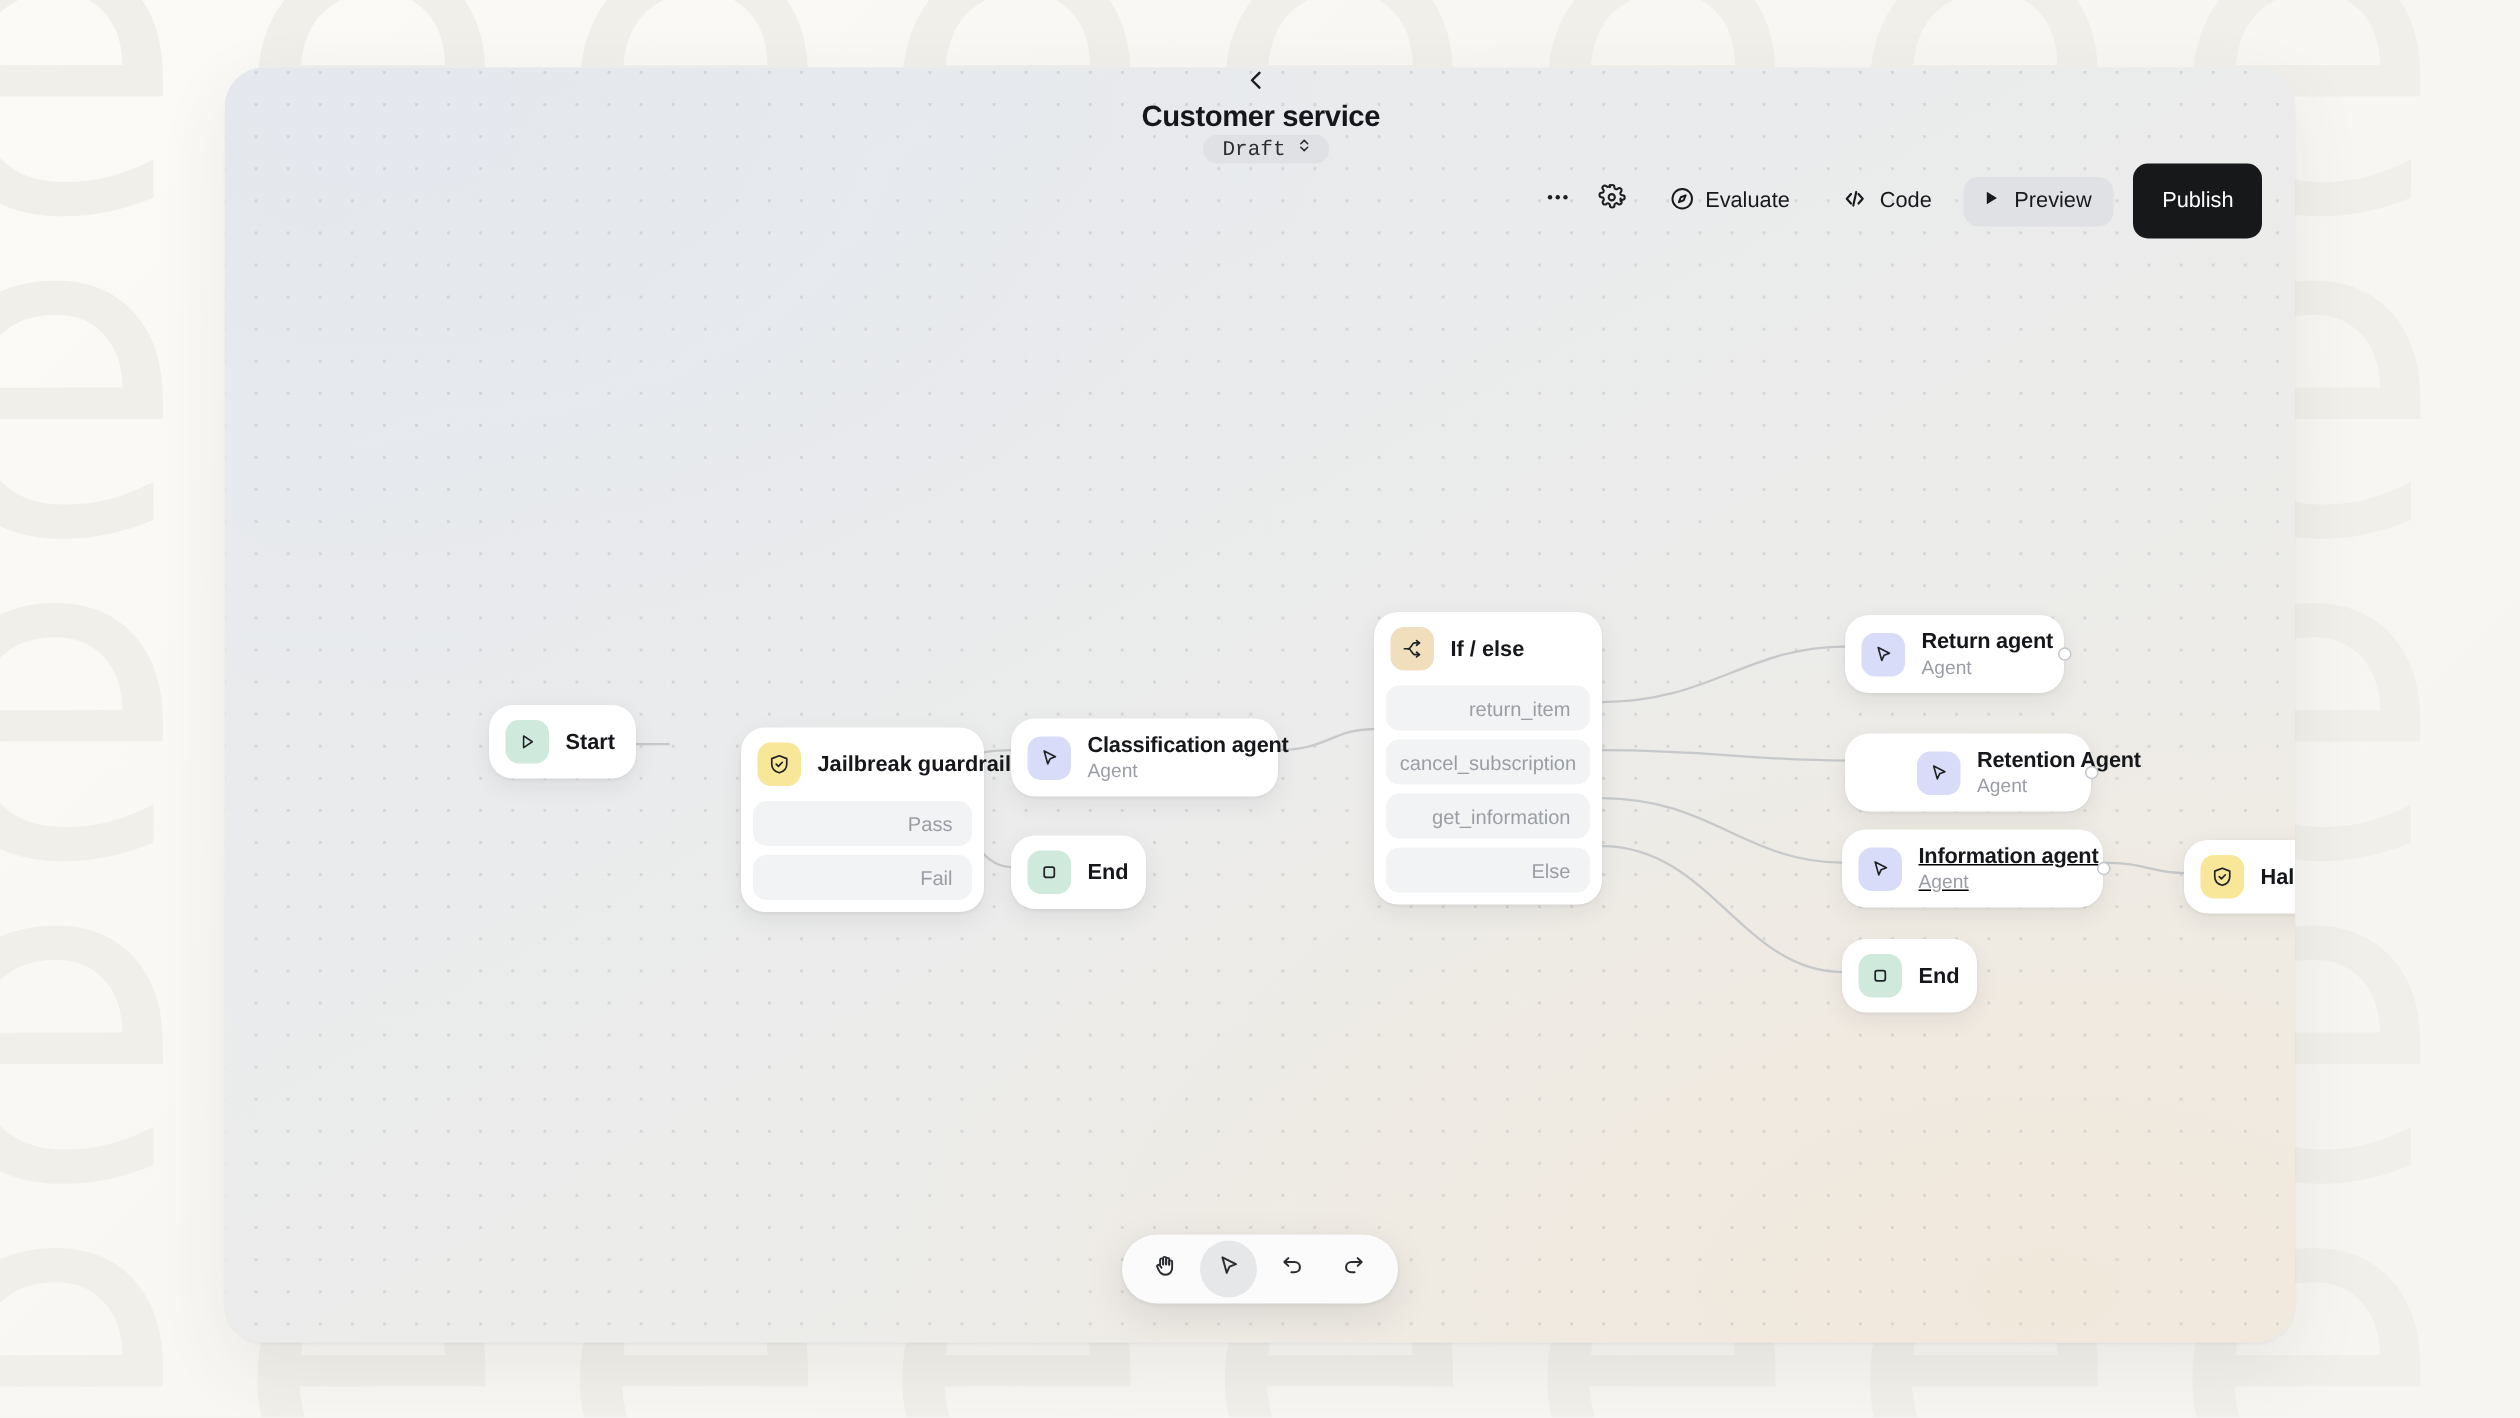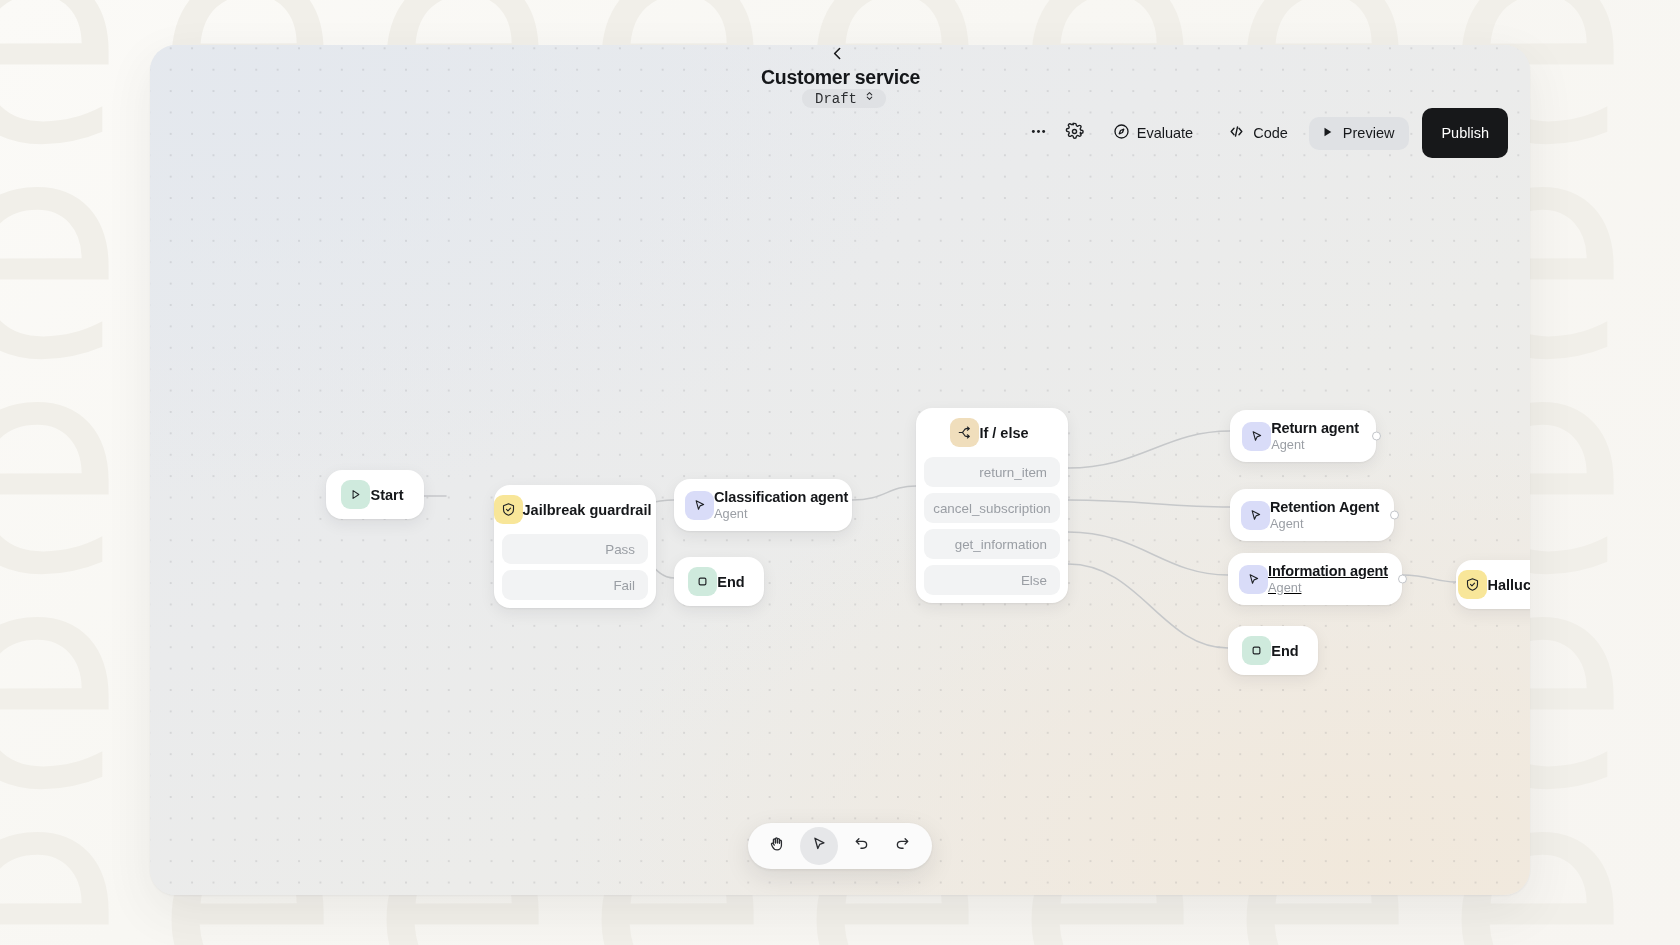--- a/index.html
+++ b/index.html
@@ -171,22 +171,22 @@
     position: absolute;
     background: #ffffff;
     border-radius: 16px;
     box-shadow: 0 1px 2px rgba(30,32,38,.06), 0 5px 16px rgba(30,32,38,.07);
     z-index: 12;
     cursor: pointer;
   }
   .node-head {
     display: flex;
     align-items: center;
+    gap: 11px;
     padding: 10px 16px 10px 11px;
-    justify-content: center;
   }
   .node-ico {
     width: 29px; height: 29px;
     border-radius: 9px;
     display: flex; align-items: center; justify-content: center;
     flex: 0 0 auto;
   }
   .ico-mint  { background: #cfeadd; }
   .ico-yellow{ background: #f8e699; }
   .ico-blue  { background: #d9dcf8; }
@@ -502,21 +502,21 @@
             </svg>
           </div>
           <div class="node-titles">
             <div class="node-title">Return agent</div>
             <div class="node-sub">Agent</div>
           </div>
         </div>
         <span class="port"></span>
       </div>
 
-      <div class="node" style="left:1080px; top:444px; width:164px;">
+      <div class="node" style="left:1080px; top:444px; width:164px;padding-left:37px;">
         <div class="node-head">
           <div class="node-ico ico-blue">
             <svg width="15" height="15" viewBox="0 0 24 24" fill="none" stroke="#1f2226" stroke-width="1.75" stroke-linejoin="round">
               <path d="M6.6 4.3 18.6 10.4 12.9 12.6 10.4 18z"></path>
             </svg>
           </div>
           <div class="node-titles">
             <div class="node-title">Retention Agent</div>
             <div class="node-sub">Agent</div>
           </div>

